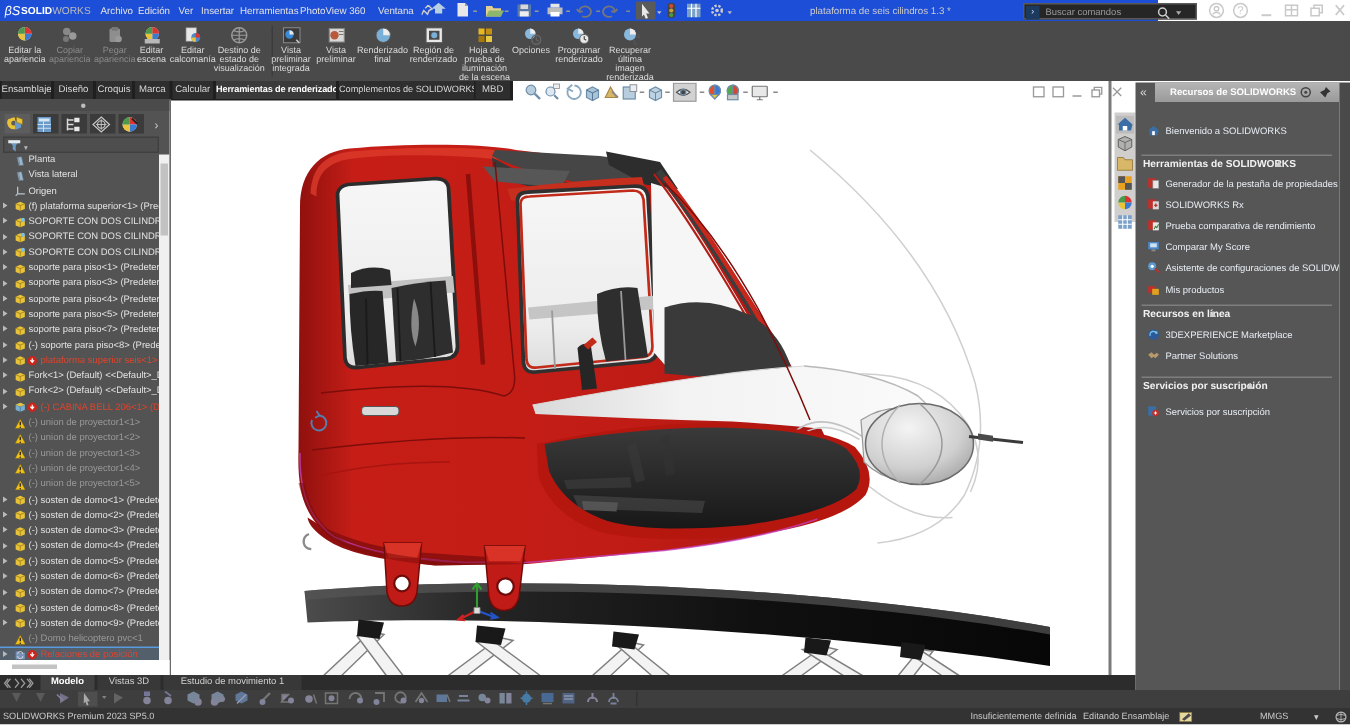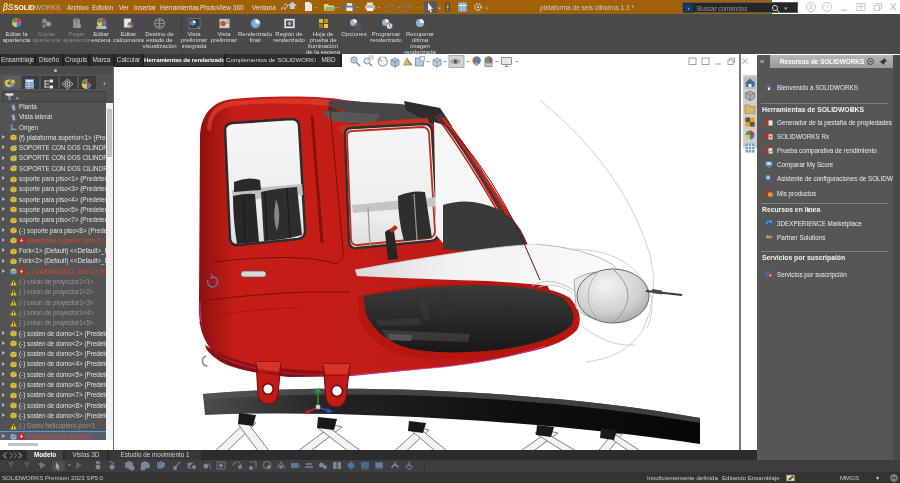--- a/index.html
+++ b/index.html
@@ -1,21 +1,21 @@
 <!DOCTYPE html>
 <html><head>
 <meta charset="utf-8">
 <style>
   * { margin:0; padding:0; box-sizing:border-box; }
   html,body { width:900px; height:483px; overflow:hidden; background:#fff;
     font-family:"Liberation Sans", sans-serif; }
   .abs { position:absolute; }
   #stage { position:relative; width:900px; height:483px; }
   
-  #titlebar { left:0; top:0; width:772px; height:14px; background:#a16207; color:#e8e8e8; }
+  #titlebar { left:0; top:0; width:772px; height:14px; background:#1d4ed8; color:#e8e8e8; }
   #titlebar .menu { position:absolute; top:3.5px; font-size:6.5px; color:#e3e3e3; }
   
   #ribbon { left:0; top:14px; width:900px; height:40px; background:#4a4a4a; }
   .rbtn { position:absolute; top:3px; text-align:center; color:#dcdcdc; font-size:6px; line-height:6.1px; white-space:nowrap; }
   .rbtn .ric { display:block; margin:0 auto 1px auto; width:13px; height:13px; }
   .rbtn.dis { color:#8b8b8b; }
   .rsep { position:absolute; top:3px; width:1px; height:34px; background:#3c3c3c; }
   
   #tabrow { left:0; top:54px; width:342px; height:13px; background:#1f1f1f; }
   .tab { position:absolute; top:0; height:12px; background:#2e2e2e; color:#d8d8d8;

